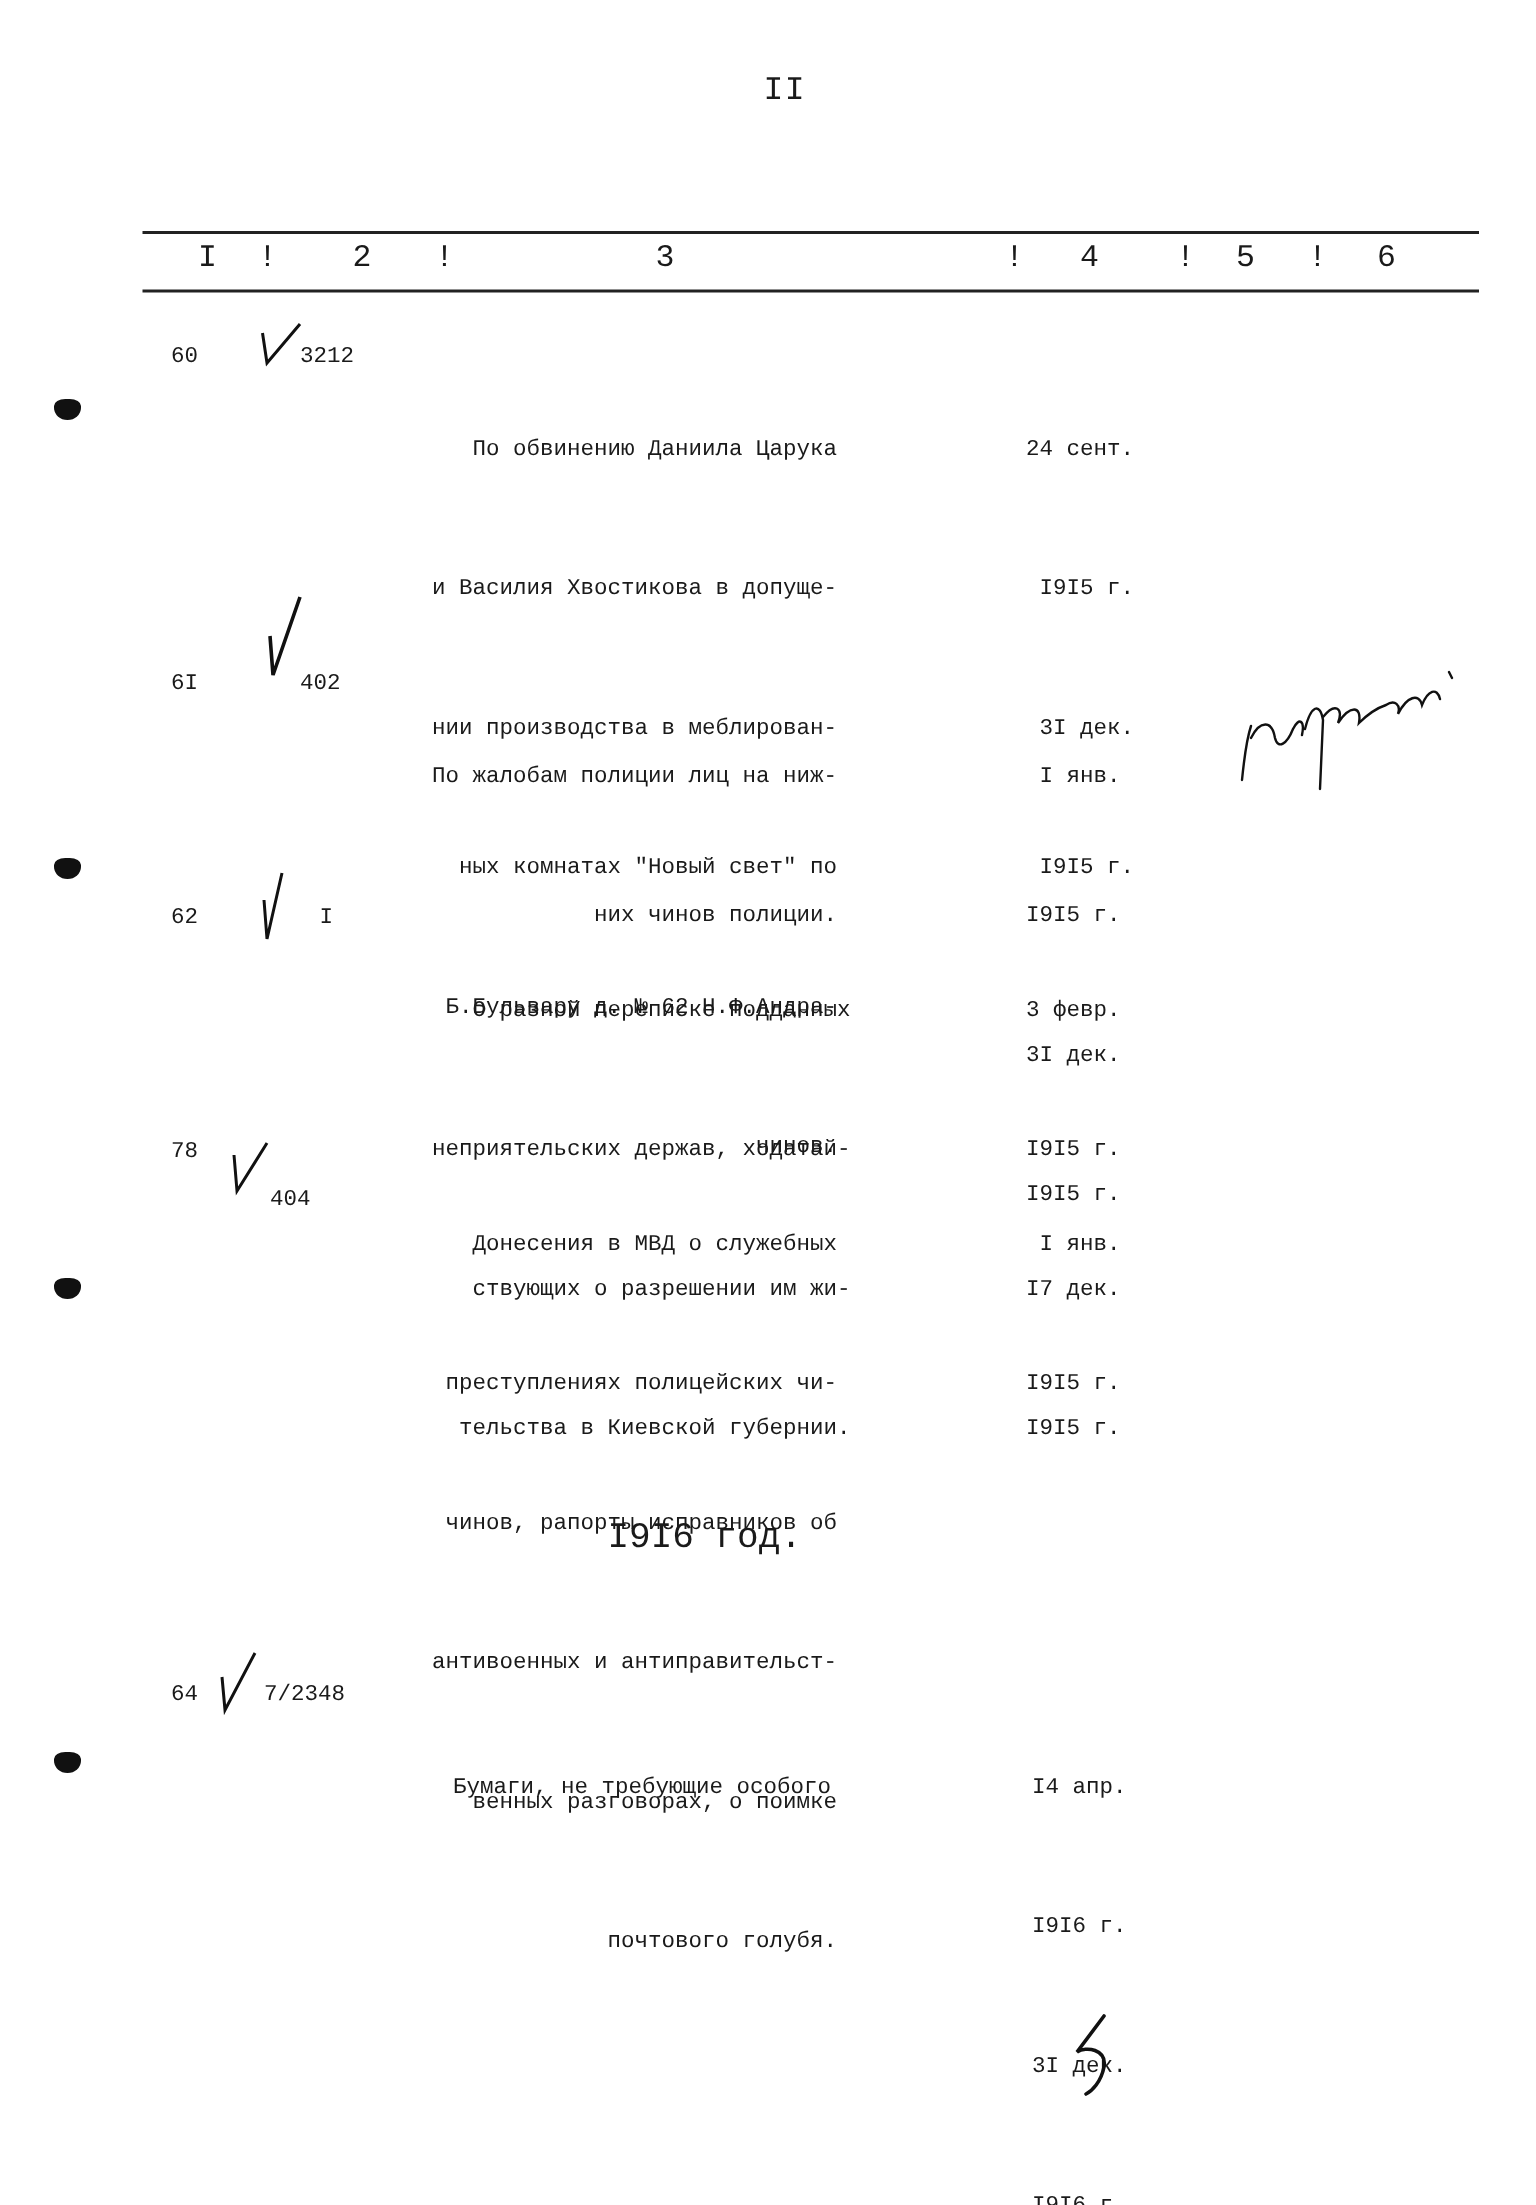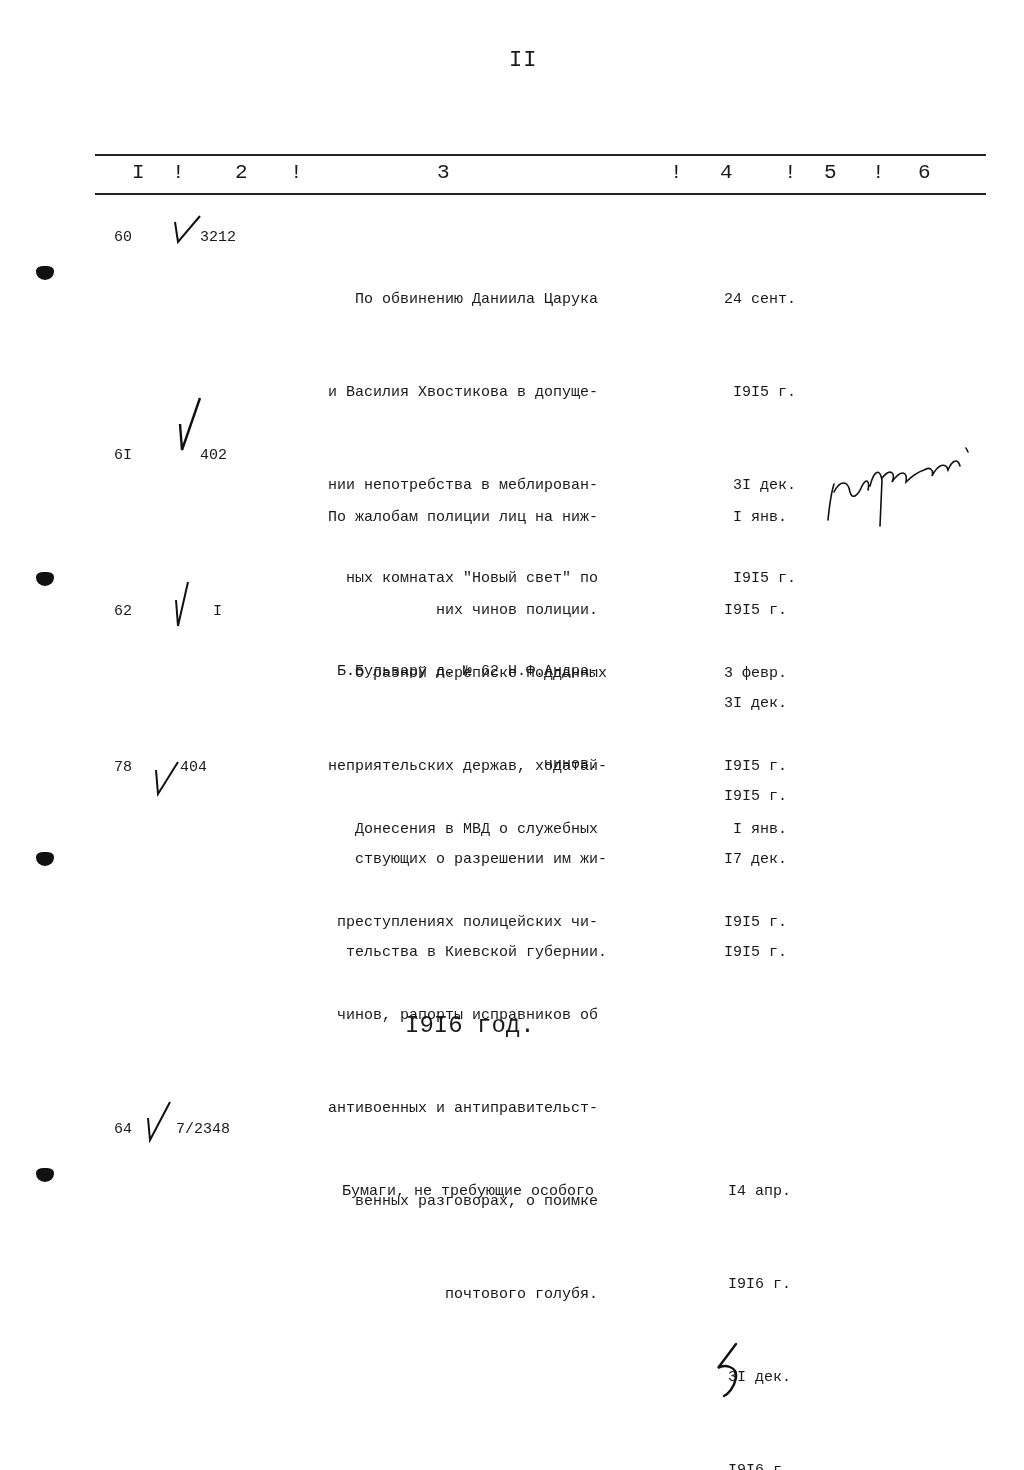--- a/index.html
+++ b/index.html
@@ -20,21 +20,21 @@
     position: absolute; top: 160px; font-size: 21px; line-height: 26px;
   }
   .sep { position: absolute; top: 160px; font-size: 21px; line-height: 26px; }
 
   .entry-num, .entry-file, .entry-desc, .entry-dates {
     position: absolute; font-size: 15px; line-height: 31px; white-space: pre; text-align: right;
   }
   .entry-num { left: 114px; }
   .entry-desc { left: 288px; }
   .entry-dates { left: 684px; }
-  .line { display: block; margin-left: 40px; }
+  .line { display: block; }
 
   .check {
     position: absolute; width: 30px; height: 40px;
   }
   .check svg { width: 100%; height: 100%; overflow: visible; }
 
   .section-heading {
     position: absolute; left: 405px; top: 1012px; font-size: 24px; line-height: 28px;
   }
   .margin-note {
@@ -73,21 +73,21 @@
   <span class="entry-num" style="top:222px">60</span>
   <span class="check" style="left:172px;top:208px">
     <svg viewBox="0 0 30 40">
         <path d="M3 14 L6 34 L28 8" fill="none" stroke="#111" stroke-width="2"></path>
       </svg>
   </span>
   <span class="entry-num" style="left:200px;top:222px">3212</span>
   <div class="entry-desc" style="top:222px">
     <span class="line">По обвинению Даниила Царука</span>
     <span class="line">и Василия Хвостикова в допуще-</span>
-    <span class="line">нии непотребства в меблирован-</span>
+    <span class="line">нии производства в меблирован-</span>
     <span class="line">ных комнатах "Новый свет" по</span>
     <span class="line">Б.Бульвару д. № 62 Н.Ф.Андра-</span>
     <span class="line">чинов.</span>
   </div>
   <div class="entry-dates" style="top:222px">
     <span class="line">24 сент.</span>
     <span class="line">I9I5 г.</span>
     <span class="line">3I дек.</span>
     <span class="line">I9I5 г.</span>
   </div>
@@ -135,21 +135,21 @@
   </div>
 </div>
 
 <div>
   <span class="entry-num" style="top:752px">78</span>
   <span class="check" style="left:150px;top:756px;height:40px">
     <svg viewBox="0 0 30 40">
         <path d="M6 14 L8 38 L28 6" fill="none" stroke="#111" stroke-width="2"></path>
       </svg>
   </span>
-  <span class="entry-num" style="left:180px;top:752px">404</span>
+  <span class="entry-num" style="left:180px;top:784px">404</span>
   <div class="entry-desc" style="top:752px">
     <span class="line">Донесения в МВД о служебных</span>
     <span class="line">преступлениях полицейских чи-</span>
     <span class="line">чинов, рапорты исправников об</span>
     <span class="line">антивоенных и антиправительст-</span>
     <span class="line">венных разговорах, о поимке</span>
     <span class="line">почтового голубя.</span>
   </div>
   <div class="entry-dates" style="top:752px">
     <span class="line">I янв.</span>

